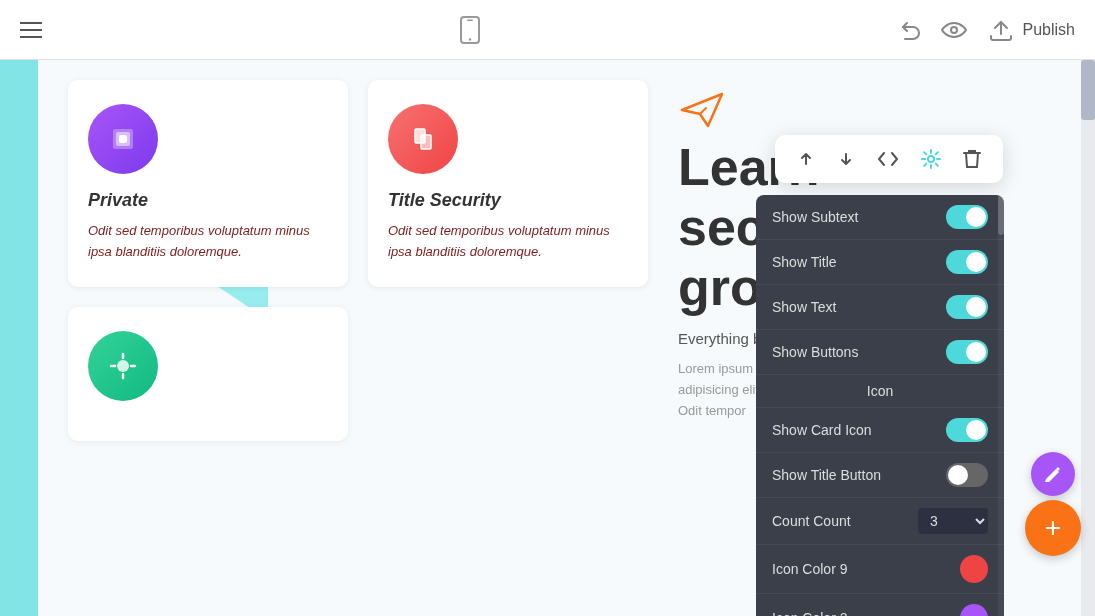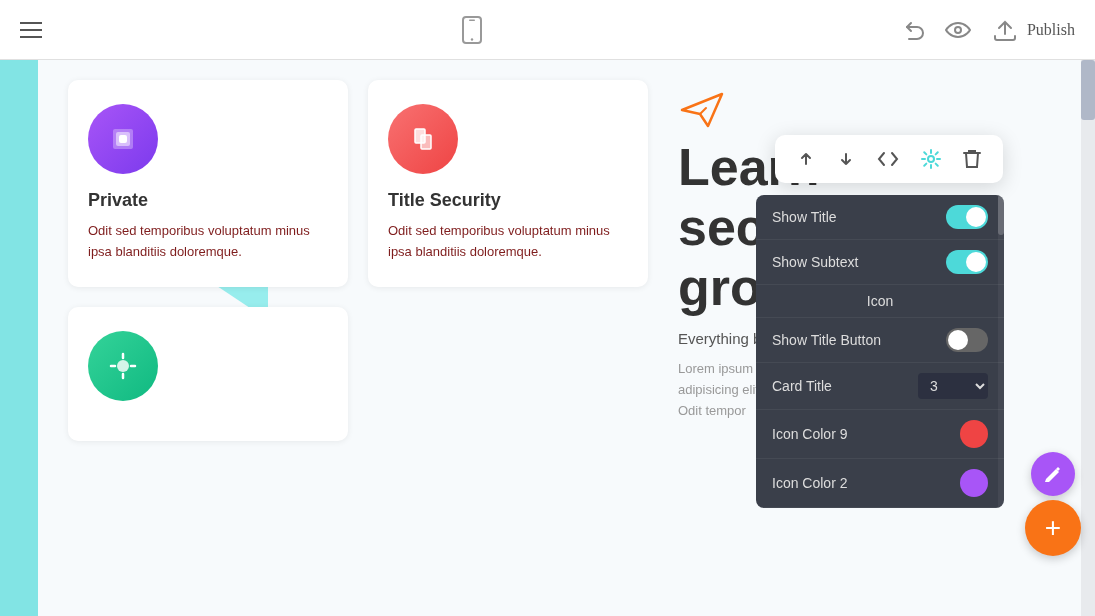--- a/index.html
+++ b/index.html
@@ -13,21 +13,21 @@
     }
     .header-left { display: flex; align-items: center; gap: 12px; }
     .hamburger-icon { display: flex; flex-direction: column; gap: 5px; cursor: pointer; }
     .hamburger-icon span { display: block; width: 22px; height: 2px; background: #555; }
     .header-center { display: flex; align-items: center; }
     .phone-icon { color: #888; font-size: 22px; }
     .header-right { display: flex; align-items: center; gap: 20px; }
     .header-icon-btn { background: none; border: none; cursor: pointer; color: #666; font-size: 20px; display: flex; align-items: center; }
     .publish-btn {
       display: flex; align-items: center; gap: 8px;
-      background: none; border: none; cursor: pointer; color: #555; font-size: 16px; font-weight: 500; font-family: Liberation Serif, serif;
+      background: none; border: none; cursor: pointer; color: #555; font-size: 16px; font-weight: 500;
     }
     .publish-icon { font-size: 20px; color: #777; }
 
     
     .canvas {
       position: absolute; top: 60px; left: 0; right: 0; bottom: 0;
       background: #fff; overflow: hidden;
     }
 
     
@@ -44,20 +44,21 @@
 
     
     .cards-grid {
       position: absolute; left: 30px; top: 20px;
       display: grid; grid-template-columns: 280px 280px; gap: 20px;
     }
 
     .card-item {
       background: #fff; border-radius: 10px; padding: 24px 20px;
       box-shadow: 0 1px 6px rgba(0,0,0,0.07);
+      font-style: italic;
     }
 
     .card-icon-circle {
       width: 70px; height: 70px; border-radius: 50%;
       display: flex; align-items: center; justify-content: center;
       margin-bottom: 16px;
     }
 
     .card-title { font-size: 18px; font-weight: 600; color: #333; margin-bottom: 10px; }
     .card-text { font-size: 13px; color: #7f1d1d; line-height: 1.6; }
@@ -337,53 +338,77 @@
     <button class="toolbar-btn">
       <svg width="18" height="20" viewBox="0 0 18 20" fill="none">
         <path d="M1 4h16M6 4V2h6v2M3 4l1 14h10L15 4" stroke="#555" stroke-width="2" stroke-linecap="round" fill="none"></path>
       </svg>
     </button>
   </div>
 
   <div class="settings-panel">
 
     <div class="panel-row">
+      <span class="panel-row-label">Show Subtext</span>
+      <div class="toggle-switch">
+        <div class="toggle-track on">
+          <div class="toggle-thumb"></div>
+        </div>
+      </div>
+    </div>
+
+    <div class="panel-row">
       <span class="panel-row-label">Show Title</span>
       <div class="toggle-switch">
         <div class="toggle-track on">
           <div class="toggle-thumb"></div>
         </div>
       </div>
     </div>
 
     <div class="panel-row">
-      <span class="panel-row-label">Show Subtext</span>
+      <span class="panel-row-label">Show Text</span>
       <div class="toggle-switch">
         <div class="toggle-track on">
           <div class="toggle-thumb"></div>
         </div>
       </div>
     </div>
 
-
+    <div class="panel-row">
+      <span class="panel-row-label">Show Buttons</span>
+      <div class="toggle-switch">
+        <div class="toggle-track on">
+          <div class="toggle-thumb"></div>
+        </div>
+      </div>
+    </div>
 
     <div class="panel-section-label">Icon</div>
 
+    <div class="panel-row">
+      <span class="panel-row-label">Show Card Icon</span>
+      <div class="toggle-switch">
+        <div class="toggle-track on">
+          <div class="toggle-thumb"></div>
+        </div>
+      </div>
+    </div>
 
     <div class="panel-row">
       <span class="panel-row-label">Show Title Button</span>
       <div class="toggle-switch">
         <div class="toggle-track off">
           <div class="toggle-thumb"></div>
         </div>
       </div>
     </div>
 
     <div class="panel-row">
-      <span class="panel-row-label">Card Title</span>
+      <span class="panel-row-label">Count Count</span>
       <select class="count-select">
         <option>3</option>
         <option>4</option>
         <option>5</option>
         <option>6</option>
       </select>
     </div>
 
     <div class="panel-row">
       <span class="panel-row-label">Icon Color 9</span>

